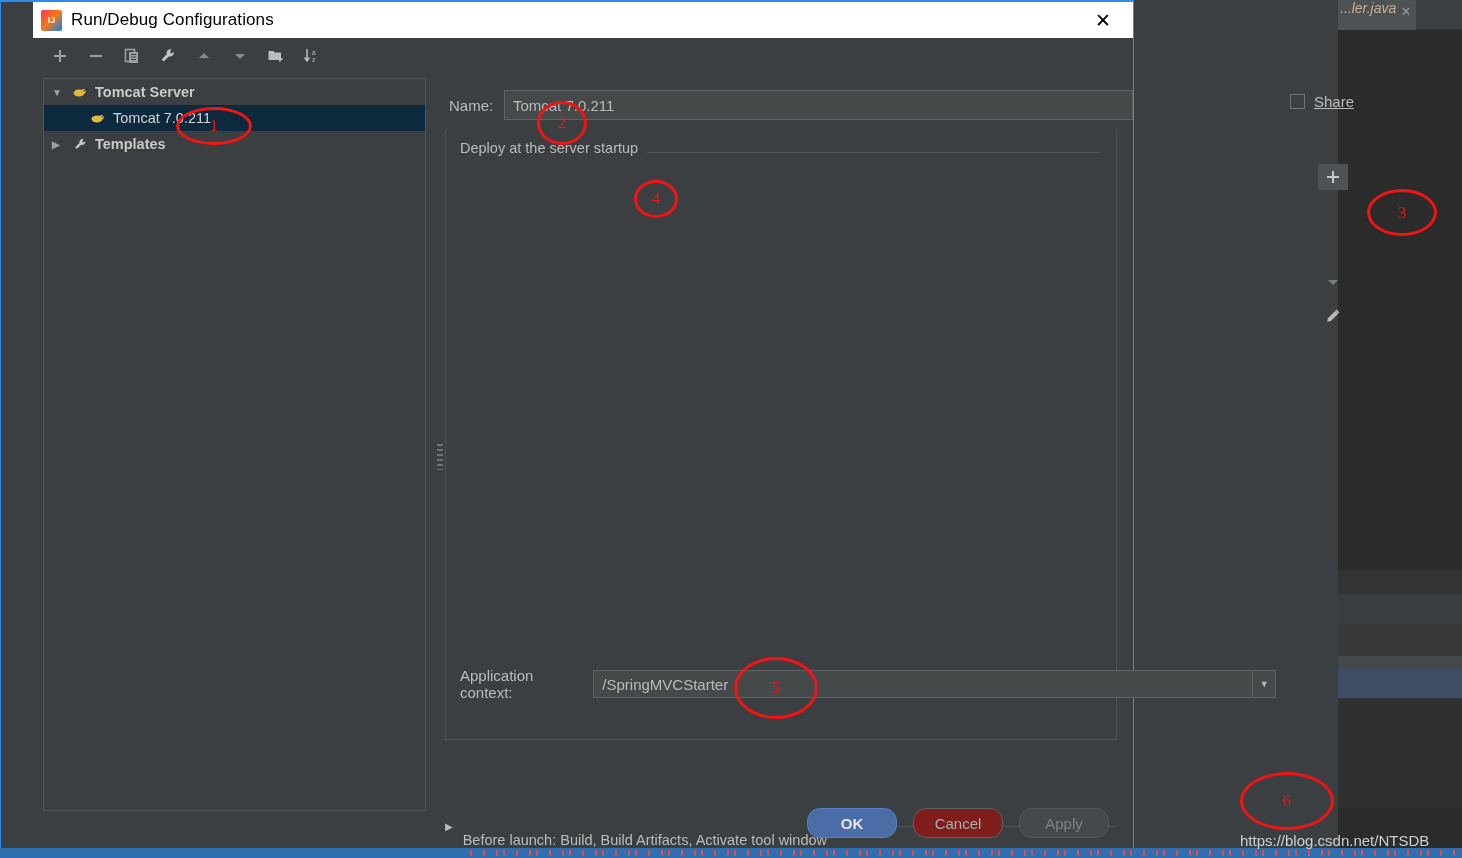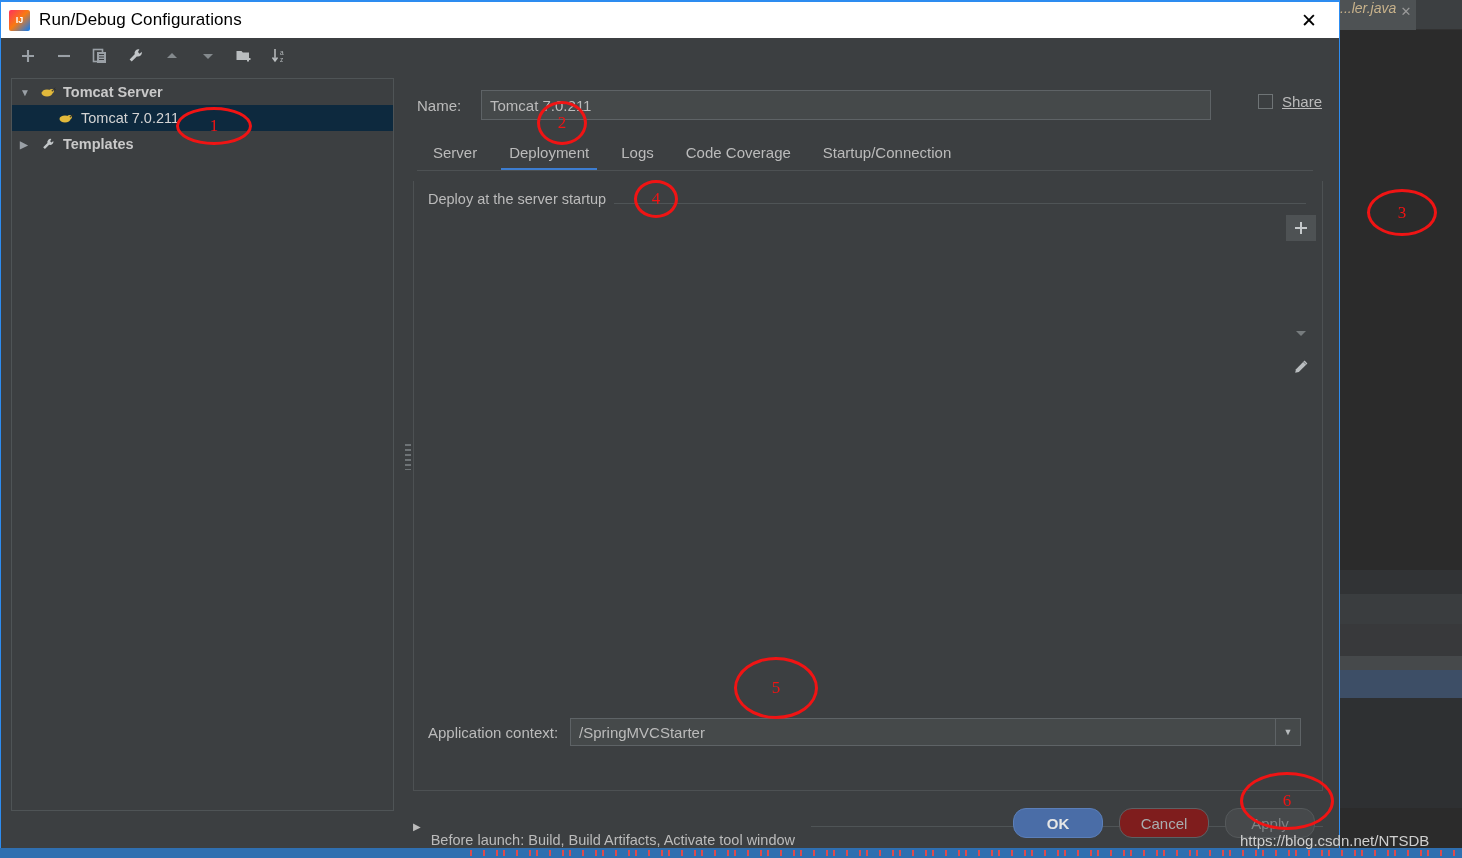--- a/index.html
+++ b/index.html
@@ -34,24 +34,25 @@
   .ide-row { position: absolute; left: 1338px; width: 124px; }
   .ide-row.r1 { top: 570px; height: 24px; background: #313335; }
   .ide-row.r2 { top: 594px; height: 30px; background: #3a3d3f; }
   .ide-row.r3 { top: 624px; height: 32px; background: #38393b; }
   .ide-row.r4 { top: 656px; height: 14px; background: #46494b; }
   .ide-row.sel { top: 670px; height: 28px; background: #3d4e66; }
   .ide-row.r6 { top: 698px; height: 110px; background: #2e3032; }
 
   
   .dialog {
-    position: absolute; left: 0; top: 0; width: 1340px; height: 852px;
+    position: absolute; left: 0; top: 0; width: 1134px; height: 852px;
     background: #3c3f41;
     border: 1px solid #2d8cf0;
     border-top: 2px solid #2d8cf0;
+    padding-left: 32px;
   }
   .titlebar {
     position: relative; height: 36px; background: #ffffff;
     display: flex; align-items: center; padding-left: 8px;
   }
   .ij-logo {
     width: 21px; height: 21px; margin-right: 9px; position: relative;
     background: linear-gradient(135deg,#fe315d 0%, #f97a12 48%, #087cfa 100%);
     border-radius: 2px; flex: none;
   }
@@ -374,38 +375,20 @@
         <div class="name-row">
           <span class="name-label">Name:</span>
           <input class="name-input" type="text" value="Tomcat 7.0.211" style="">
         </div>
 
         <div class="share-box">
           <span class="chk"></span>
           <span class="share-label"><u>Share</u></span>
         </div>
 
-        <div class="tabs">
-          <div class="tab">
-            <span>Server</span>
-          </div>
-          <div class="tab active">
-            <span>Deployment</span>
-          </div>
-          <div class="tab">
-            <span>Logs</span>
-          </div>
-          <div class="tab">
-            <span>Code Coverage</span>
-          </div>
-          <div class="tab">
-            <span>Startup/Connection</span>
-          </div>
-          <div class="tabs-underline"></div>
-        </div>
 
         <div class="tabpane">
           <div class="section-rule"></div>
           <div class="section-title">Deploy at the server startup</div>
 
 
           <div class="side-btns">
             <div class="side-btn plus">
               <svg width="16" height="16" viewBox="0 0 16 16">
                   <path d="M8 2v12M2 8h12" stroke="#c5c9cb" stroke-width="2" fill="none"></path>

